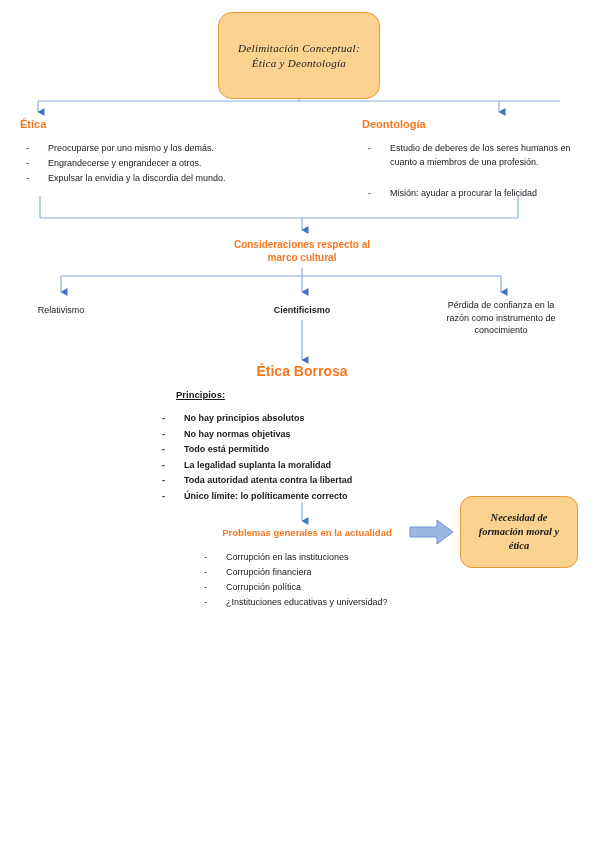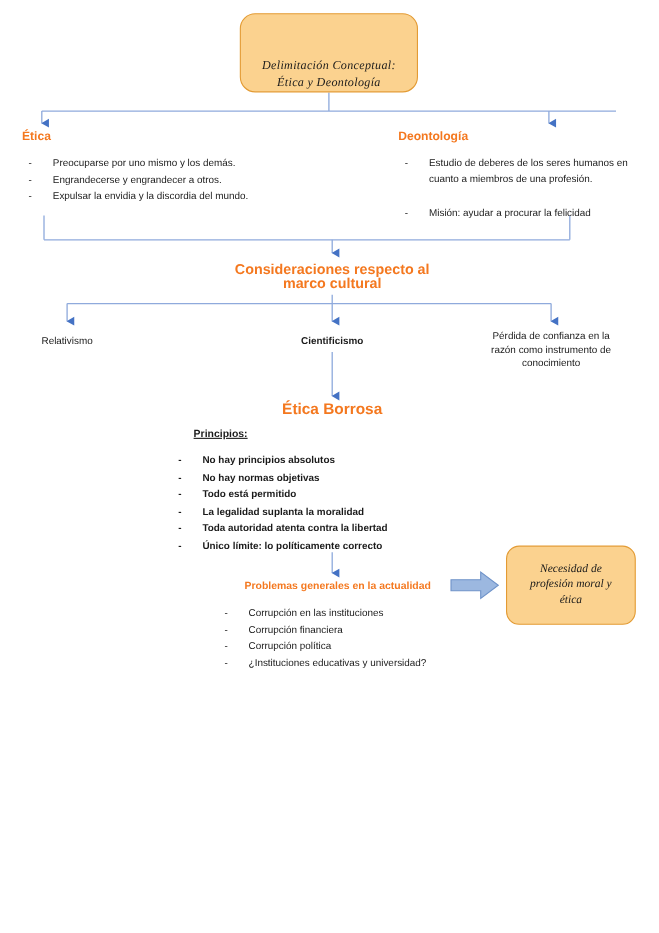--- a/index.html
+++ b/index.html
@@ -38,59 +38,58 @@
     display: flex;
     align-items: center;
     justify-content: center;
     text-align: center;
     color: #1a1a1a;
   }
   #title-box {
     left: 218px;
     top: 12px;
     width: 162px;
-    height: 72px;
+    height: 87px;
     border-radius: 14px;
-    align-items: flex-end;
   }
   #title-box .title-text {
     font-family: "Liberation Serif", serif;
     font-style: italic;
     font-size: 11px;
     line-height: 15px;
     letter-spacing: 0.3px;
     padding: 0 8px;
   }
   #need-box {
     left: 460px;
     top: 496px;
     width: 118px;
     height: 72px;
   }
   #need-box .need-text {
     font-family: "Liberation Serif", serif;
     font-style: italic;
-    font-weight: normal;
+    font-weight: bold;
     font-size: 10.5px;
     line-height: 14px;
     padding: 0 8px;
   }
   
   .accent-head {
     position: absolute;
     color: #f4781f;
     font-weight: bold;
     font-size: 11px;
     white-space: nowrap;
   }
   .accent-center {
     position: absolute;
     color: #f4781f;
     font-weight: bold;
-    font-size: 13px;
+    font-size: 10px;
     line-height: 13px;
     text-align: center;
   }
   .plain-center {
     position: absolute;
     font-size: 9px;
     line-height: 12.5px;
     color: #1a1a1a;
     text-align: center;
   }
@@ -222,18 +221,18 @@
   <ul class="dash-list tight" style="left:200px; top:550px; width:260px;">
     <li class="sub-item">Corrupción en las instituciones</li>
     <li class="sub-item">Corrupción financiera</li>
     <li class="sub-item">Corrupción política</li>
     <li class="sub-item">¿Instituciones educativas y universidad?</li>
   </ul>
 
   <div class="rbox" id="need-box">
     <div class="need-text">
       <div>Necesidad de</div>
-      <div>profesión moral y</div>
+      <div>formación moral y</div>
       <div>ética</div>
     </div>
   </div>
 
 </div>
 
 </body></html>

